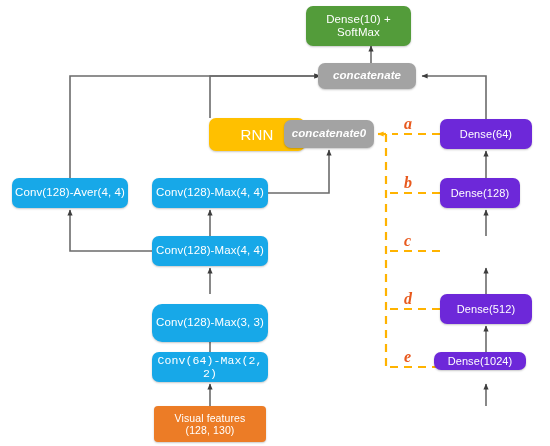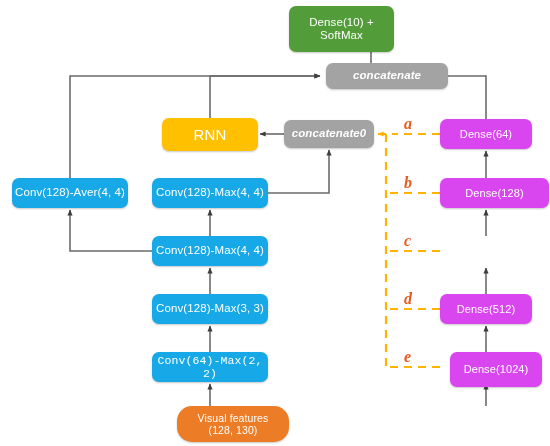--- a/index.html
+++ b/index.html
@@ -33,25 +33,25 @@
     justify-content: center;
     text-align: center;
     border-radius: 7px;
     color: #ffffff;
     line-height: 1.15;
     letter-spacing: 0.1px;
     box-shadow: 0 1px 2px rgba(0,0,0,0.22);
     white-space: pre-line;
   }
   .n-blue   { background: #17a8e8; font-size: 11.5px; }
-  .n-green  { background: #d946ef; font-size: 11px; }
+  .n-green  { background: #6d28d9; font-size: 11px; }
   .n-dgreen { background: #539c3a; font-size: 11.5px; }
   .n-gray   { background: #a3a3a3; font-size: 11.5px; font-style: italic; font-weight: bold; }
-  .n-amber  { background: #ffc000; font-size: 15px; }
-  .n-orange { background: #ec7c26; font-size: 10.5px; border-radius: 15px; margin-left: 23px; }
+  .n-amber  { background: #ffc000; font-size: 15px; margin-left: 47px; }
+  .n-orange { background: #ec7c26; font-size: 10.5px; border-radius: 4px; }
 
   .edge-label {
     position: absolute;
     color: #e8591d;
     font-style: italic;
     font-weight: bold;
     font-size: 16px;
     font-family: "Liberation Serif", serif;
     text-align: center;
   }
@@ -105,34 +105,34 @@
       <path d="M440,193 L386,193"></path>
       <path d="M440,251 L386,251"></path>
       <path d="M440,309 L386,309"></path>
       <path d="M440,367 L386,367"></path>
     </g>
     <g stroke="#ffb300" stroke-width="2.2" fill="none" marker-end="url(#arrow-orange)">
       <path d="M386,134 L378,134"></path>
     </g>
   </svg>
 
-  <div class="node n-dgreen" style="left: 289px; top: 6px; width: 105px; height: 46px;">Dense(10) +
+  <div class="node n-dgreen" style="left: 306px; top: 6px; width: 105px; height: 40px;">Dense(10) +
 SoftMax</div>
-  <div class="node n-gray" style="left: 326px; top: 63px; width: 122px; height: 26px;">concatenate</div>
+  <div class="node n-gray" style="left: 318px; top: 63px; width: 98px; height: 26px;">concatenate</div>
   <div class="node n-amber" style="left: 162px; top: 118px; width: 96px; height: 33px;">RNN</div>
   <div class="node n-gray" style="left: 284px; top: 120px; width: 90px; height: 28px; font-style: italic;">concatenate0</div>
   <div class="node n-green" style="left: 440px; top: 119px; width: 92px; height: 30px;">Dense(64)</div>
   <div class="node n-blue" style="left: 12px; top: 178px; width: 116px; height: 30px;">Conv(128)-Aver(4, 4)</div>
   <div class="node n-blue" style="left: 152px; top: 178px; width: 116px; height: 30px;">Conv(128)-Max(4, 4)</div>
-  <div class="node n-green" style="left: 440px; top: 178px; width: 109px; height: 30px;">Dense(128)</div>
+  <div class="node n-green" style="left: 440px; top: 178px; width: 80px; height: 30px;">Dense(128)</div>
   <div class="node n-blue" style="left: 152px; top: 236px; width: 116px; height: 30px;">Conv(128)-Max(4, 4)</div>
-  <div class="node n-blue" style="left: 152px; top: 294px; width: 116px; height: 30px;">Conv(128)-Max(3, 3)</div>
+  <div class="node n-blue" style="left: 152px; top: 304px; width: 116px; height: 38px; border-radius: 10px;">Conv(128)-Max(3, 3)</div>
   <div class="node n-green" style="left: 440px; top: 294px; width: 92px; height: 30px;">Dense(512)</div>
   <div class="node n-blue" style="left: 152px; top: 352px; width: 116px; height: 30px; font-family: Liberation Mono, monospace;">Conv(64)-Max(2, 2)</div>
-  <div class="node n-green" style="left: 450px; top: 352px; width: 92px; height: 35px;">Dense(1024)</div>
+  <div class="node n-green" style="left: 434px; top: 352px; width: 92px; height: 18px;">Dense(1024)</div>
   <div class="node n-orange" style="left: 154px; top: 406px; width: 112px; height: 36px;">Visual features
 (128, 130)</div>
 
   <div class="edge-label" style="left: 404px; top: 115px;">a</div>
   <div class="edge-label" style="left: 404px; top: 174px;">b</div>
   <div class="edge-label" style="left: 404px; top: 232px;">c</div>
   <div class="edge-label" style="left: 404px; top: 290px;">d</div>
   <div class="edge-label" style="left: 404px; top: 348px;">e</div>
 
 </div>

